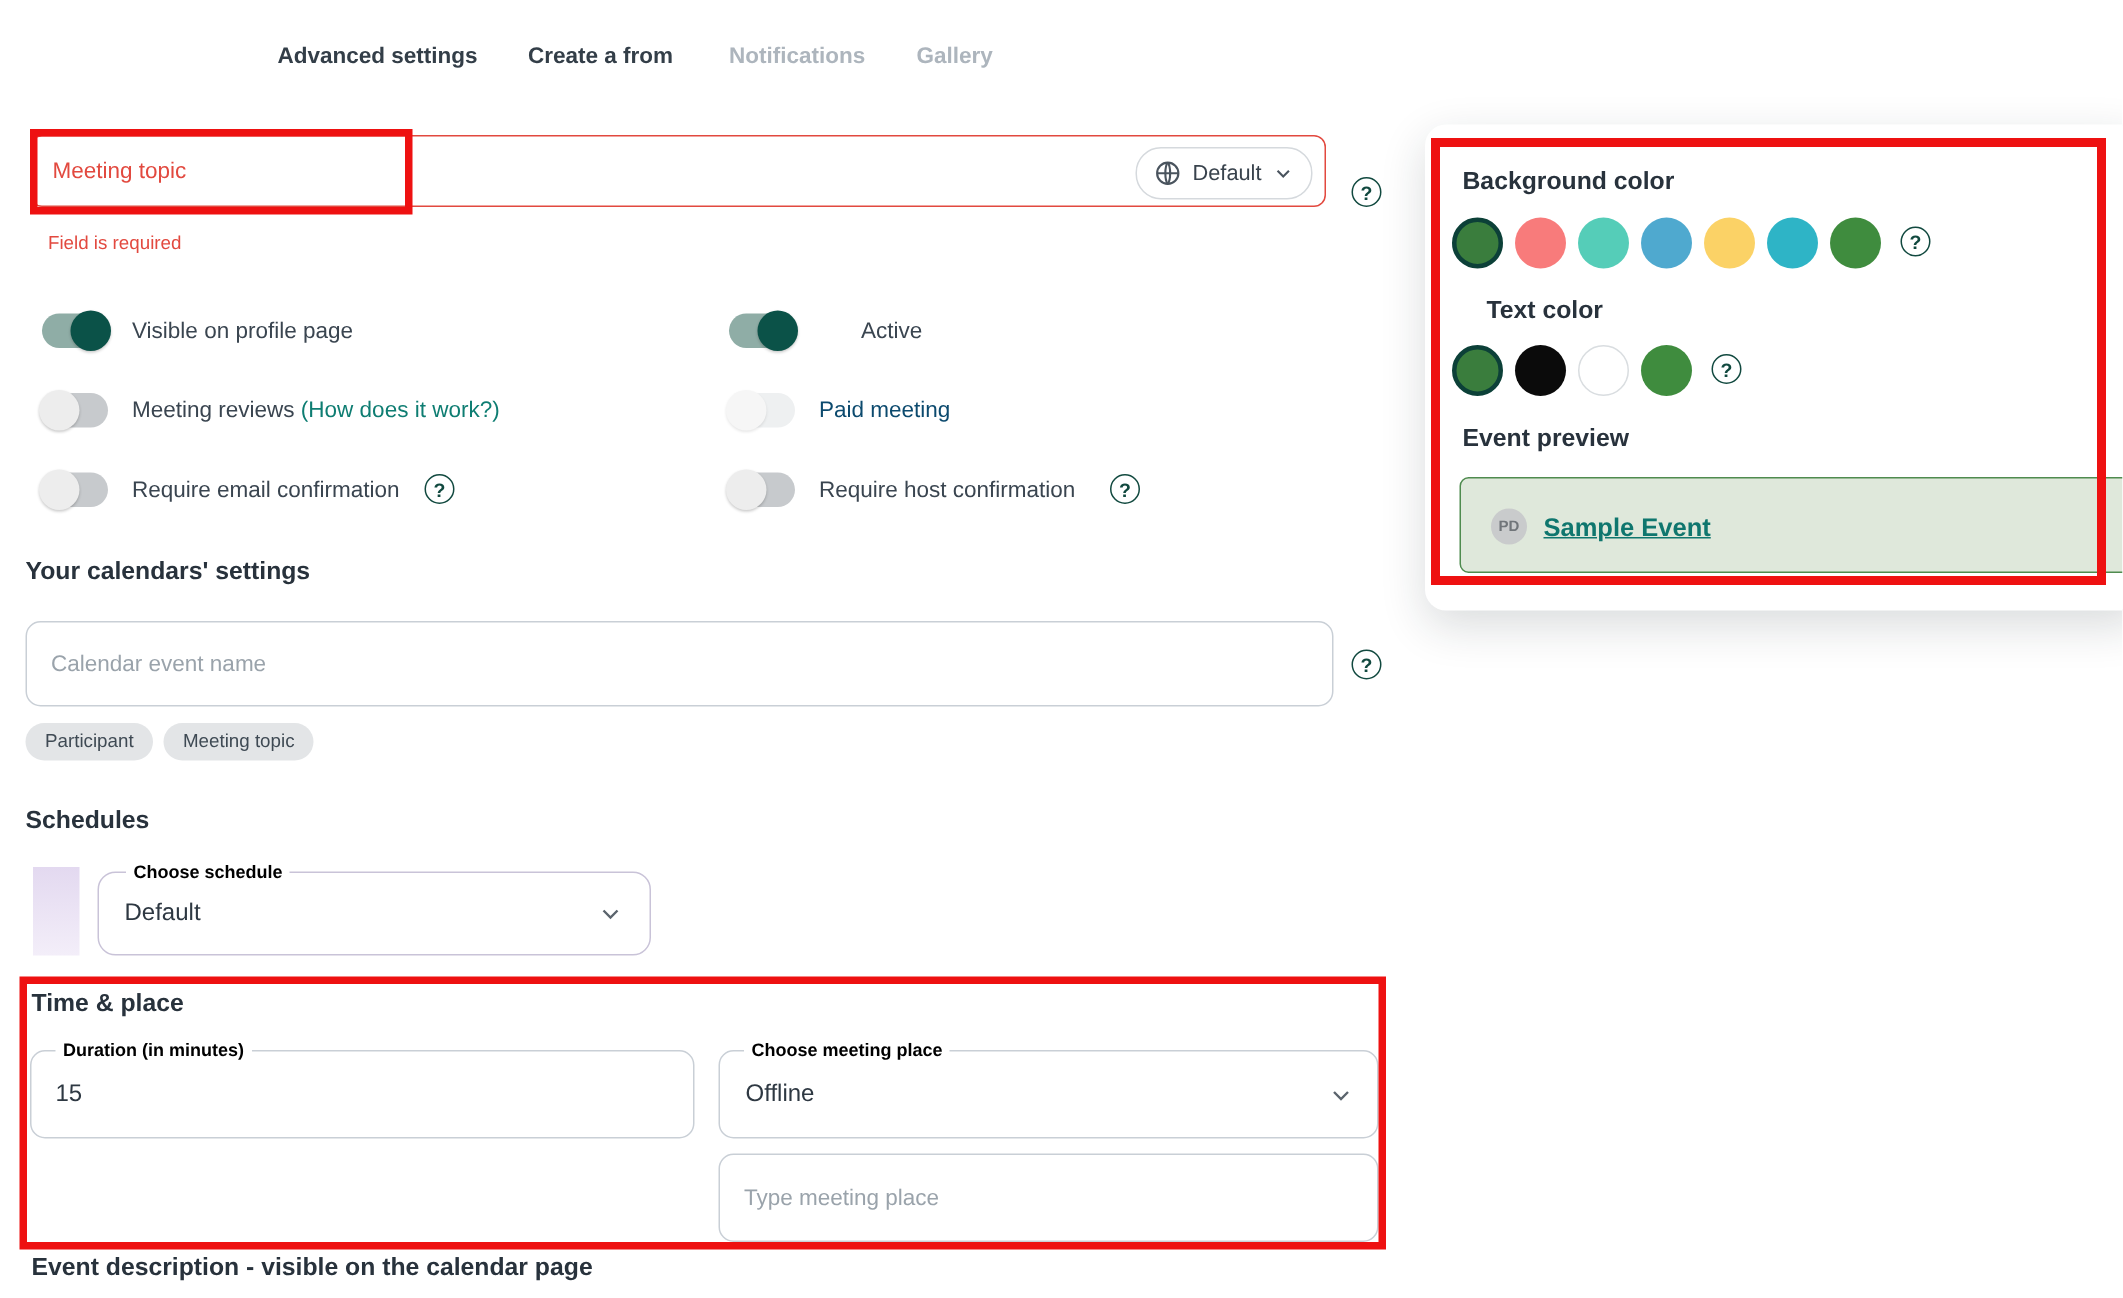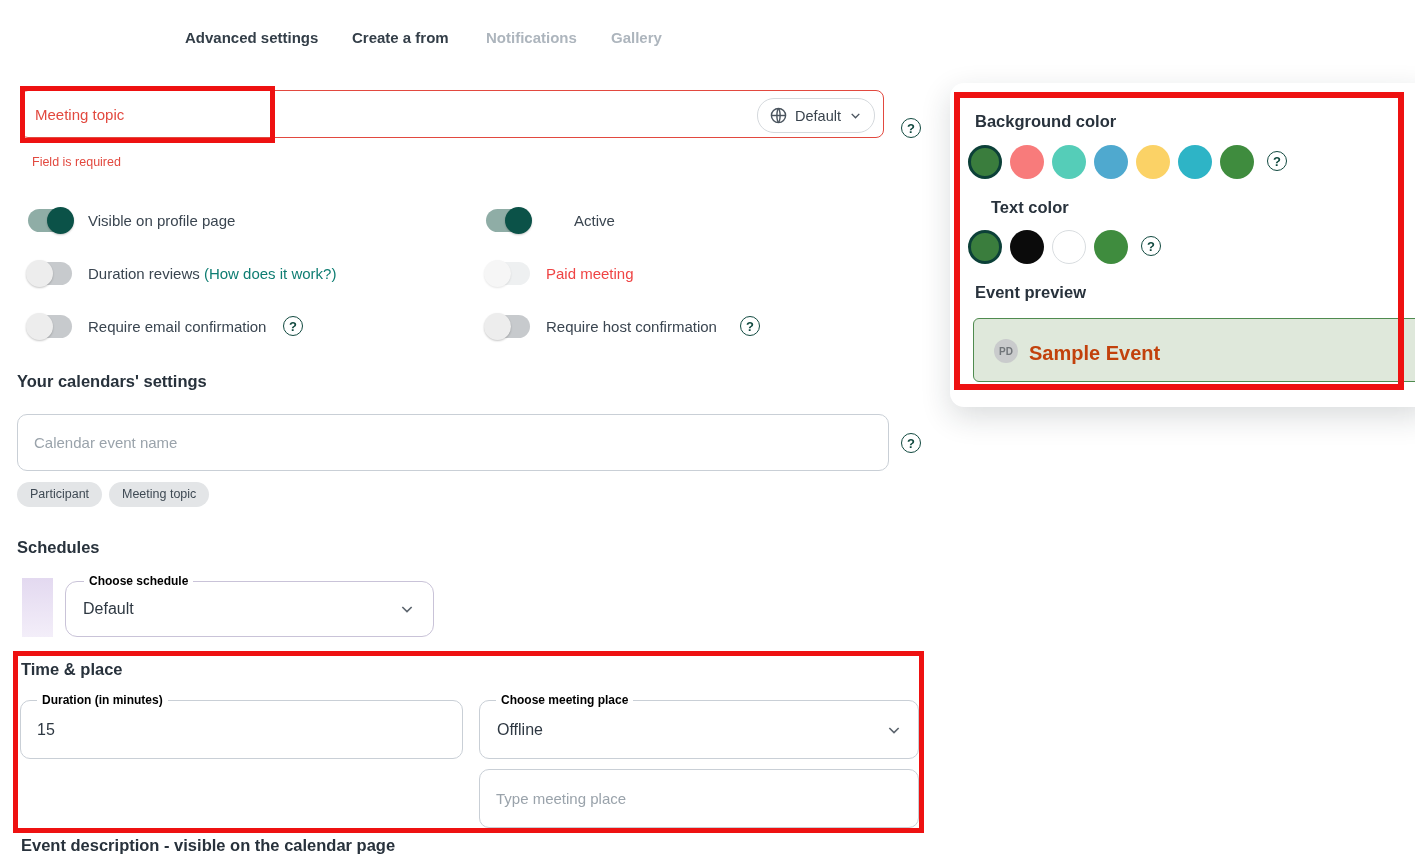--- a/index.html
+++ b/index.html
@@ -21,21 +21,21 @@
   
   .h1{position:absolute;font-size:16.5px;font-weight:700;color:#28323c;white-space:nowrap;}
   
   .switch{position:absolute;width:44px;height:23px;border-radius:12px;cursor:pointer;}
   .switch .knob{position:absolute;top:-2px;width:27px;height:27px;border-radius:50%;box-shadow:0 1px 2px rgba(0,0,0,.22);}
   .sw-on{background:#8fada6;}  .sw-on .knob{right:-2px;background:#0b5248;}
   .sw-off{background:#c7cacd;} .sw-off .knob{left:-2px;background:#ededed;}
   .sw-dis{background:#eef0f1;} .sw-dis .knob{left:-2px;background:#f6f6f6;box-shadow:0 1px 2px rgba(0,0,0,.10);}
   .tlabel{position:absolute;font-size:15px;color:#3a4550;white-space:nowrap;}
   .tlabel .link{color:#0e7d72;}
-  .tlabel-dis{color:#ef4444;}
+  .tlabel-dis{color:#0c4a6e;}
   
   .qicon{position:absolute;width:20px;height:20px;border:1.7px solid #11493f;border-radius:50%;box-sizing:border-box;
          color:#11493f;font-size:13px;font-weight:700;display:flex;align-items:center;justify-content:center;background:#fff;}
   
   .chip{position:absolute;height:25px;line-height:25px;padding:0 13px;background:#e3e5e7;border-radius:13px;
         font-size:12.5px;color:#3f4a54;white-space:nowrap;}
   
   .swatch{position:absolute;width:34px;height:34px;border-radius:50%;box-sizing:border-box;cursor:pointer;}
   .swatch-ring{border:3px solid #0c4038;}
   .swatch-white{border:1px solid #d9dde0;}
@@ -85,21 +85,21 @@
     </div>
   <span class="tlabel" style="left:88px;top:212px;">Visible on profile page</span>
   <div class="switch sw-on" style="left:486px;top:209px;">
       <div class="knob"></div>
     </div>
   <span class="tlabel" style="left:546px;top:212px;margin-left:28px;">Active</span>
 
   <div class="switch sw-off" style="left:28px;top:262px;">
       <div class="knob"></div>
     </div>
-  <span class="tlabel" style="left:88px;top:265px;"><span>Duration reviews</span> <span class="link">(How does it work?)</span></span>
+  <span class="tlabel" style="left:88px;top:265px;"><span>Meeting reviews</span> <span class="link">(How does it work?)</span></span>
   <div class="switch sw-dis" style="left:486px;top:262px;">
       <div class="knob"></div>
     </div>
   <span class="tlabel tlabel-dis" style="left:546px;top:265px;">Paid meeting</span>
 
   <div class="switch sw-off" style="left:28px;top:315px;">
       <div class="knob"></div>
     </div>
   <span class="tlabel" style="left:88px;top:318px;">Require email confirmation</span>
   <div class="qicon" style="left:283px;top:316px;">?</div>
@@ -159,21 +159,21 @@
     <div class="h1" style="left:25px;top:115px;margin-left:16px;">Text color</div>
     <div class="swatch swatch-ring" style="left: 18px; top: 147px; background: rgb(58, 125, 61);"></div>
     <div class="swatch" style="left: 60px; top: 147px; background: rgb(11, 11, 11);"></div>
     <div class="swatch swatch-white" style="left: 102px; top: 147px; background: rgb(255, 255, 255);"></div>
     <div class="swatch" style="left: 144px; top: 147px; background: rgb(63, 140, 62);"></div>
     <div class="qicon" style="left:191px;top:153px;">?</div>
 
     <div class="h1" style="left:25px;top:200px;">Event preview</div>
     <div class="preview-card" style="left:23px;top:235px;width:450px;height:64px;background:#dfe8db;border:1px solid #4f8b4f;">
       <div class="avatar" style="left:20px;top:20px;">PD</div>
-      <span style="position: absolute; left: 55px; top: 23px; font-size: 20px; font-weight: 700; color: #c2410c;">Sample Event</span>
+      <span style="position: absolute; left: 55px; top: 23px; font-size: 17px; font-weight: 700; color: #0f766e; text-decoration: underline;">Sample Event</span>
     </div>
   </div>
 
   <div class="ann" style="left:20px;top:86px;width:255px;height:57px;"></div>
   <div class="ann" style="left:954px;top:92px;width:450px;height:298px;border-width:6px;"></div>
   <div class="ann" style="left:13px;top:651px;width:911px;height:182px;"></div>
 
 </div>
 
 </body></html>

